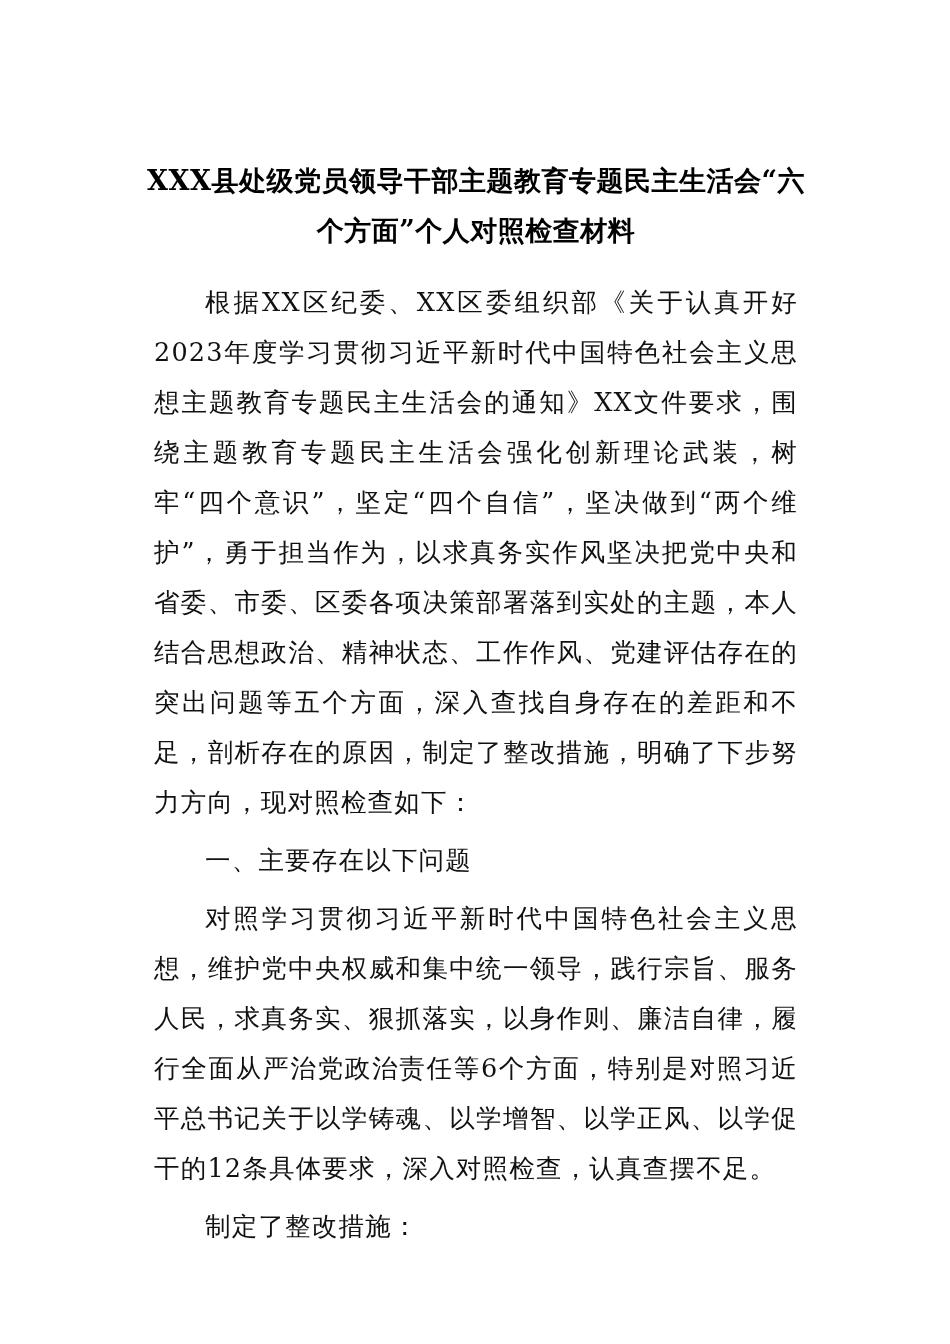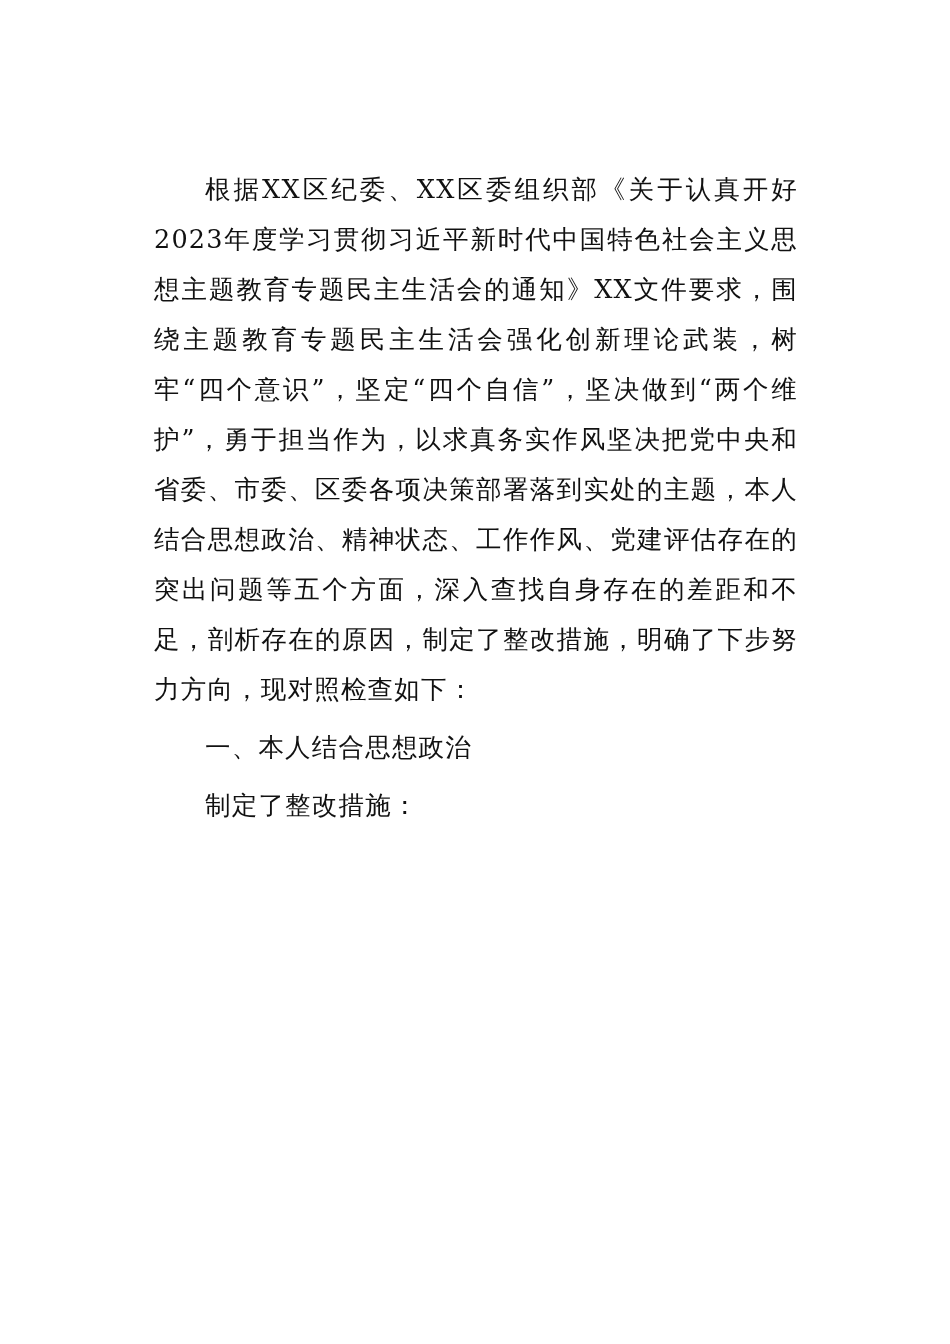--- a/index.html
+++ b/index.html
@@ -50,21 +50,23 @@
     }
     .para.gap {
       margin-top: 6px;
     }
   </style>
 </head>
 <body>
 
 <div class="page">
   <div class="content">
+    <h1 class="title">XXX县处级党员领导干部主题教育专题民主生活会“六个方面”个人对照检查材料</h1>
 
     <p class="para">根据XX区纪委、XX区委组织部《关于认真开好2023年度学习贯彻习近平新时代中国特色社会主义思想主题教育专题民主生活会的通知》XX文件要求，围绕主题教育专题民主生活会强化创新理论武装，树牢“四个意识”，坚定“四个自信”，坚决做到“两个维护”，勇于担当作为，以求真务实作风坚决把党中央和省委、市委、区委各项决策部署落到实处的主题，本人结合思想政治、精神状态、工作作风、党建评估存在的突出问题等五个方面，深入查找自身存在的差距和不足，剖析存在的原因，制定了整改措施，明确了下步努力方向，现对照检查如下：</p>
 
-    <p class="para heading">一、本人结合思想政治</p>
+    <p class="para heading">一、主要存在以下问题</p>
 
+    <p class="para">对照学习贯彻习近平新时代中国特色社会主义思想，维护党中央权威和集中统一领导，践行宗旨、服务人民，求真务实、狠抓落实，以身作则、廉洁自律，履行全面从严治党政治责任等6个方面，特别是对照习近平总书记关于以学铸魂、以学增智、以学正风、以学促干的12条具体要求，深入对照检查，认真查摆不足。</p>
 
     <p class="para gap">制定了整改措施：</p>
   </div>
 </div>
 
 </body></html>

